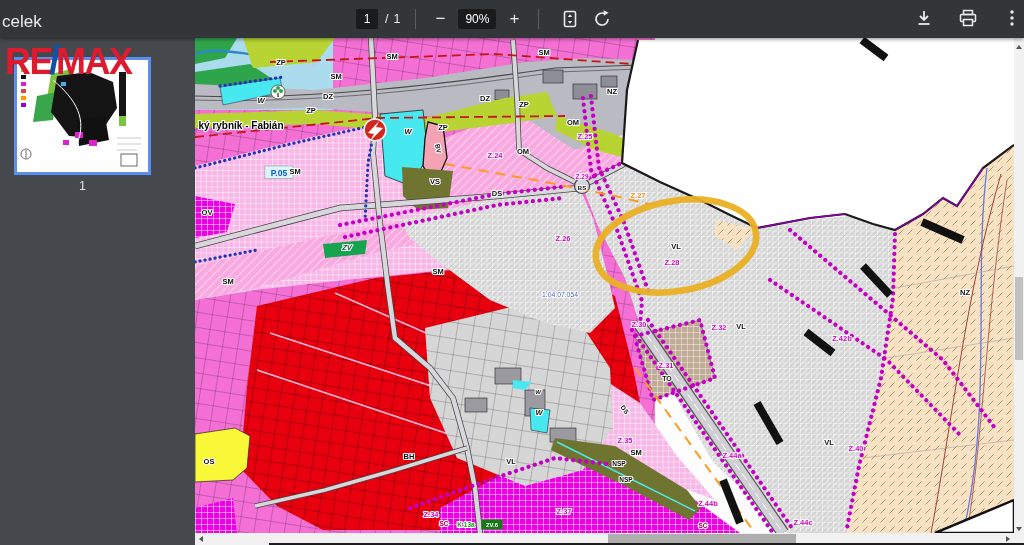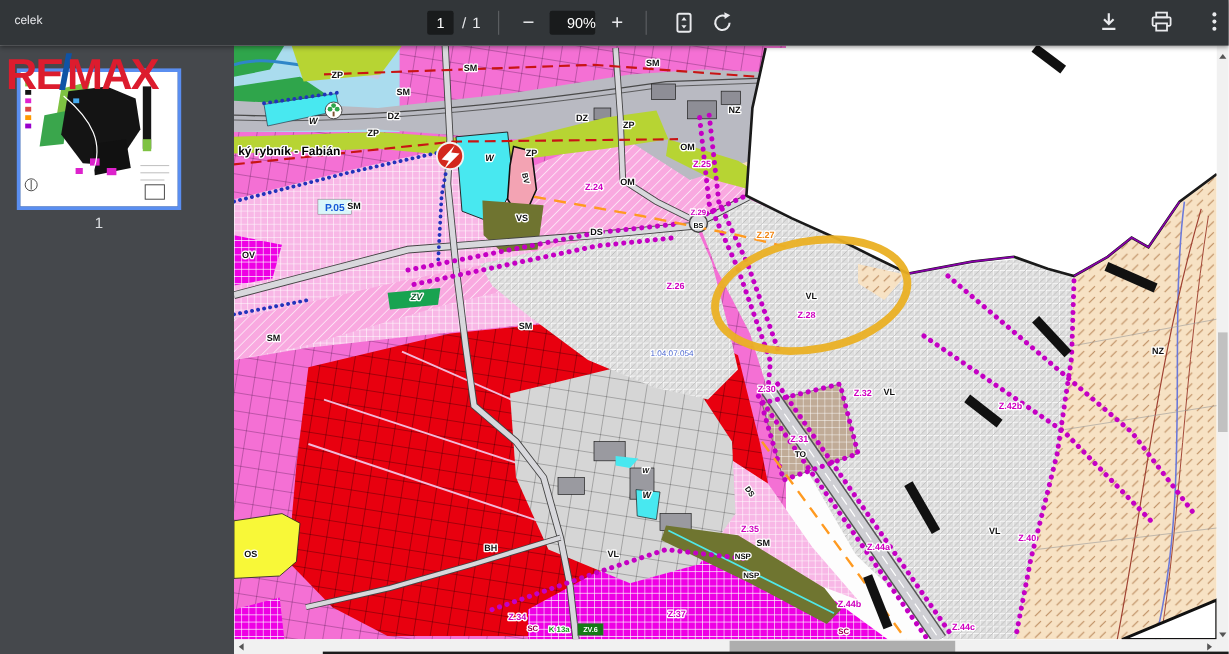--- a/index.html
+++ b/index.html
@@ -2,31 +2,31 @@
 <html style="--toolbar-bg: #323639; --field-bg: #191b1c; --sidebar-bg: #45484c; --thumb-border: #5a8ef0; --remax-red: #dc1c2e; --remax-blue: #1053a5; --scroll-track: #f1f1f1; --scroll-thumb: #c1c1c1; --highlight-orange: #eab024; --zone-pink: #f470d4; --zone-red: #e8000f; --zone-magenta: #ee00e4; --zone-gray: #dddddd; --zone-tan: #f7e2c4; --water-cyan: #48e8f0; --green-zp: #b7d433;"><head>
 <meta charset="utf-8">
 <style>
   html,body{margin:0;padding:0}
   body{width:1024px;height:545px;overflow:hidden;position:relative;
        font-family:"Liberation Sans",sans-serif;background:#fff}
   
   .toolbar{position:absolute;left:0;top:0;width:1024px;height:38px;
            background:var(--toolbar-bg,#323639);z-index:40;
            box-shadow:0 1px 4px rgba(0,0,0,.45)}
-  .tb-title{position:absolute;left:12px;top:12px;font-size:10px;color:#e9eaed;white-space:nowrap}
+  .tb-title{position:absolute;left:2px;top:12px;font-size:17px;color:#e9eaed;white-space:nowrap}
   .tb-center{position:absolute;left:356px;top:9px;height:20px;display:flex;align-items:center}
   .page-box{width:22px;height:20px;background:var(--field-bg,#191b1c);border:none;color:#fff;
             text-align:center;font-size:12px;border-radius:2px;padding:0}
   .page-of{margin-left:7px;font-size:12.5px;color:#e9eaed;display:flex;gap:5px}
   .tbsep{width:1px;height:20px;background:#5a5d60;margin:0 15px}
   .tb-btn{background:transparent;border:none;color:#e9eaed;cursor:pointer;padding:0;
           display:flex;align-items:center;justify-content:center}
   .zoomtxt{font-size:17px;width:18px;text-align:center}
   .zoom-box{width:38px;height:20px;background:var(--field-bg,#191b1c);color:#fff;font-size:12px;
-            text-align:right;line-height:20px;border-radius:2px;margin:0 9px}
+            text-align:center;line-height:20px;border-radius:2px;margin:0 9px}
   .tb-icon{width:22px;height:22px;margin:0 5px}
   .tb-right{position:absolute;left:908px;top:7px;display:flex;gap:12px;align-items:center}
   
   .sidebar{position:absolute;left:0;top:38px;width:195px;height:507px;
            background:var(--sidebar-bg,#45484c)}
   .thumb{position:absolute;left:17px;top:22px;width:131px;height:112px;background:#fff;
          outline:3px solid var(--thumb-border,#5a8ef0);cursor:pointer}
   .thumb-num{position:absolute;left:0;top:141px;width:165px;text-align:center;
              color:#dde0e3;font-size:12.5px}
   

